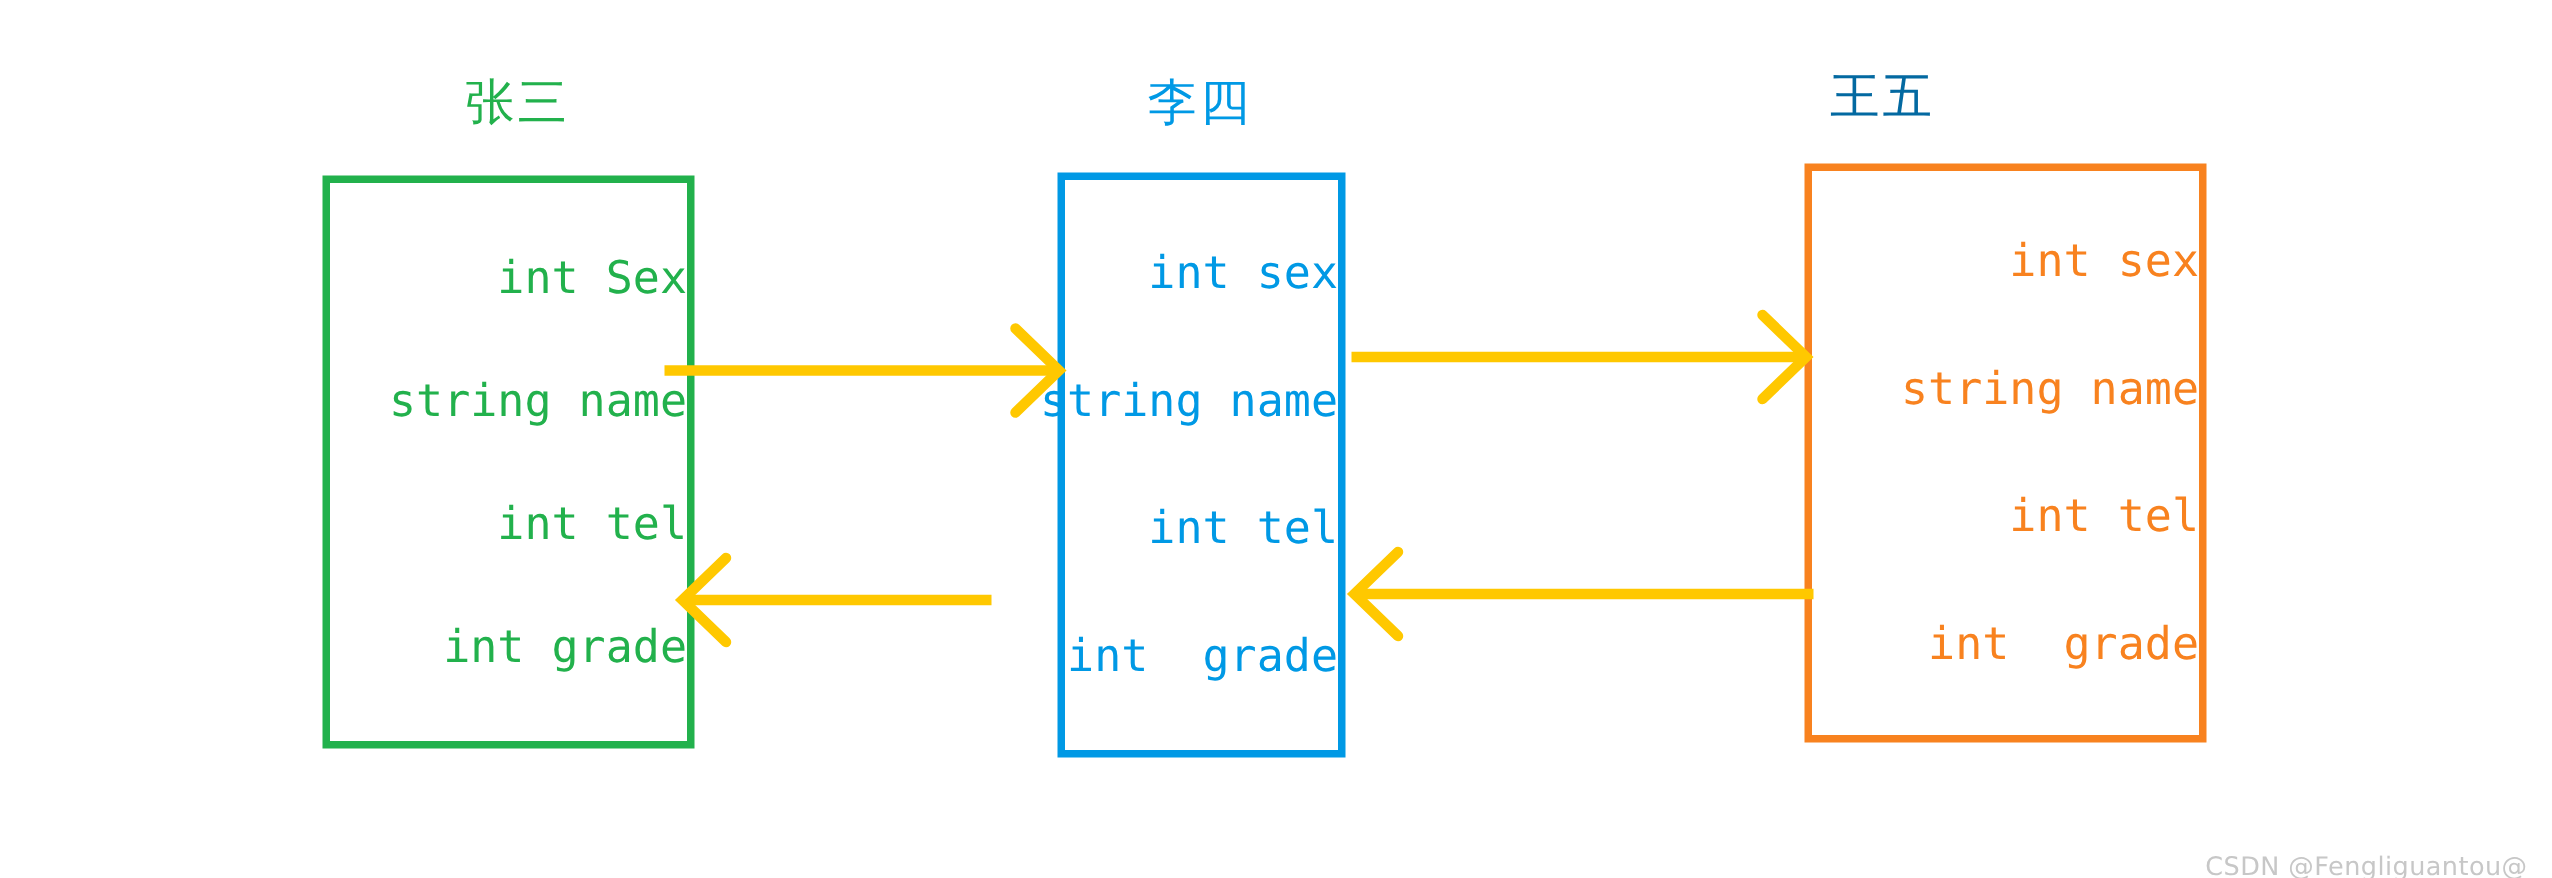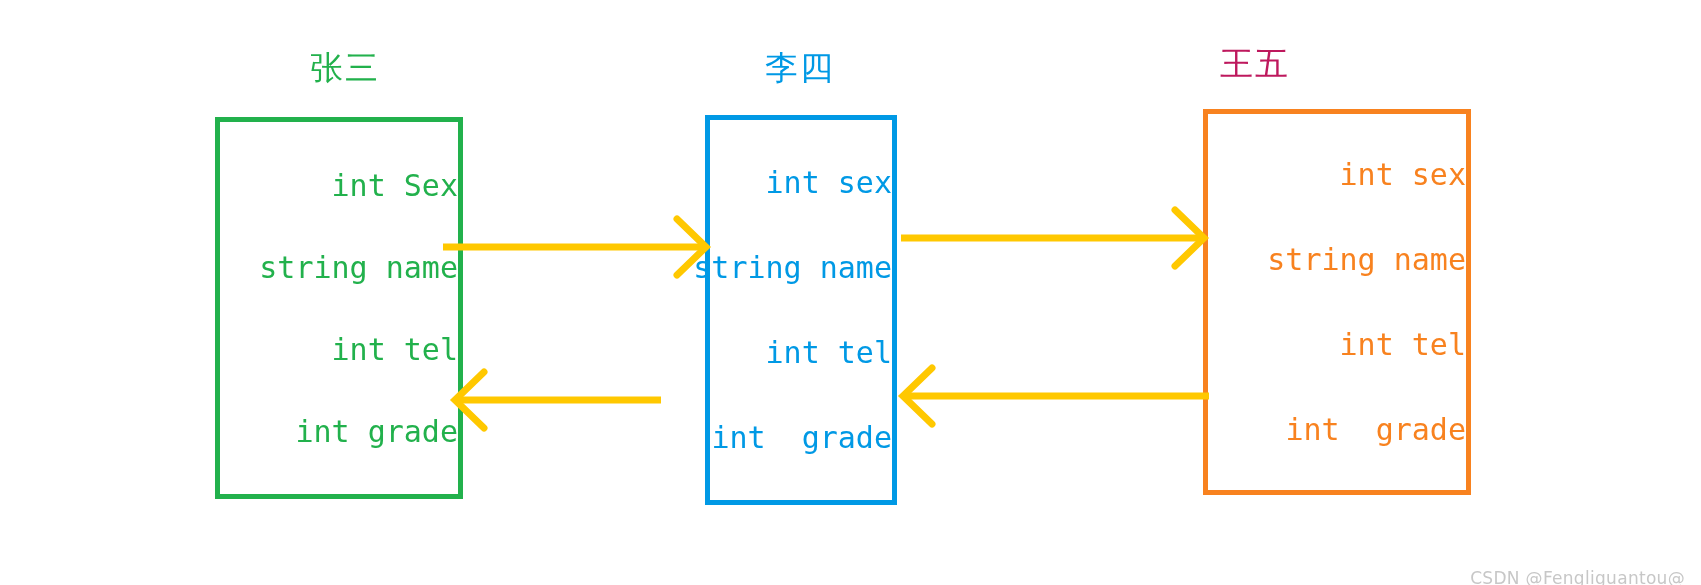--- a/index.html
+++ b/index.html
@@ -128,21 +128,21 @@
       <div class="field-list">
         <div class="field" style="color: rgb(0, 153, 229);">int sex</div>
         <div class="field" style="color: rgb(0, 153, 229);">string name</div>
         <div class="field" style="color: rgb(0, 153, 229);">int tel</div>
         <div class="field" style="color: rgb(0, 153, 229);">int  grade</div>
       </div>
     </div>
   </div>
 
   <div class="entity" id="entity-wangwu">
-    <div class="entity-title" style="color: #be185d;">王五</div>
+    <div class="entity-title" style="color: #0369a1;">王五</div>
     <div class="entity-box" style="border-color: rgb(248, 130, 31);">
       <div class="field-list">
         <div class="field" style="color: rgb(248, 130, 31);">int sex</div>
         <div class="field" style="color: rgb(248, 130, 31);">string name</div>
         <div class="field" style="color: rgb(248, 130, 31);">int tel</div>
         <div class="field" style="color: rgb(248, 130, 31);">int  grade</div>
       </div>
     </div>
   </div>
 

